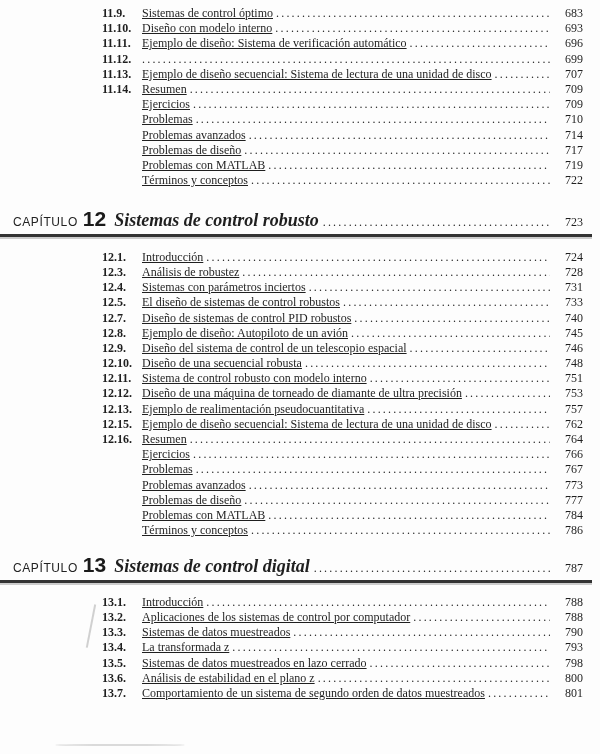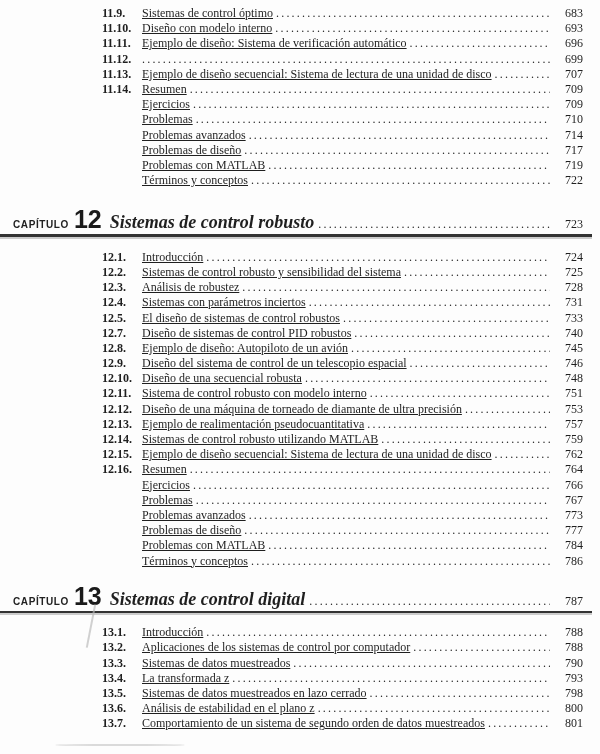--- a/index.html
+++ b/index.html
@@ -60,29 +60,29 @@
     display: flex;
     align-items: baseline;
     margin: 0 17px 0 13px;
     height: 22px;
     line-height: 22px;
     white-space: nowrap;
     font-size: 12px;
   }
   .chapter-label {
     font-family: "Liberation Sans", "DejaVu Sans", sans-serif;
-    font-weight: bold;
-    font-size: 10px;
+    font-weight: normal;
+    font-size: 12px;
     letter-spacing: 0.6px;
     color: #222;
   }
   .chapter-number {
     font-family: "Liberation Sans", "DejaVu Sans", sans-serif;
     font-weight: bold;
-    font-size: 25px;
+    font-size: 21px;
     margin: 0 8px 0 5px;
     color: #1a1a1a;
   }
   .chapter-title {
     font-weight: bold;
     font-style: italic;
     font-size: 18px;
     padding-right: 4px;
   }
   .chapter-page { flex: 0 0 28px; text-align: right; }
@@ -209,26 +209,20 @@
     <div class="chapter-rule"></div>
   </div>
 
   <div class="entry-row">
     <span class="entry-num">12.1.</span>
     <span class="entry-title">Introducción</span>
     <span class="leader"></span>
     <span class="entry-page">724</span>
   </div>
 
-  <div class="entry-row">
-    <span class="entry-num">12.2.</span>
-    <span class="entry-title">Sistemas de control robusto y sensibilidad del sistema</span>
-    <span class="leader"></span>
-    <span class="entry-page">725</span>
-  </div>
 
   <div class="entry-row">
     <span class="entry-num">12.3.</span>
     <span class="entry-title">Análisis de robustez</span>
     <span class="leader"></span>
     <span class="entry-page">728</span>
   </div>
 
   <div class="entry-row">
     <span class="entry-num">12.4.</span>
@@ -287,26 +281,20 @@
     <span class="entry-page">753</span>
   </div>
 
   <div class="entry-row">
     <span class="entry-num">12.13.</span>
     <span class="entry-title">Ejemplo de realimentación pseudocuantitativa</span>
     <span class="leader"></span>
     <span class="entry-page">757</span>
   </div>
 
-  <div class="entry-row">
-    <span class="entry-num">12.14.</span>
-    <span class="entry-title">Sistemas de control robusto utilizando MATLAB</span>
-    <span class="leader"></span>
-    <span class="entry-page">759</span>
-  </div>
 
   <div class="entry-row">
     <span class="entry-num">12.15.</span>
     <span class="entry-title">Ejemplo de diseño secuencial: Sistema de lectura de una unidad de disco</span>
     <span class="leader"></span>
     <span class="entry-page">762</span>
   </div>
 
   <div class="entry-row">
     <span class="entry-num">12.16.</span>

